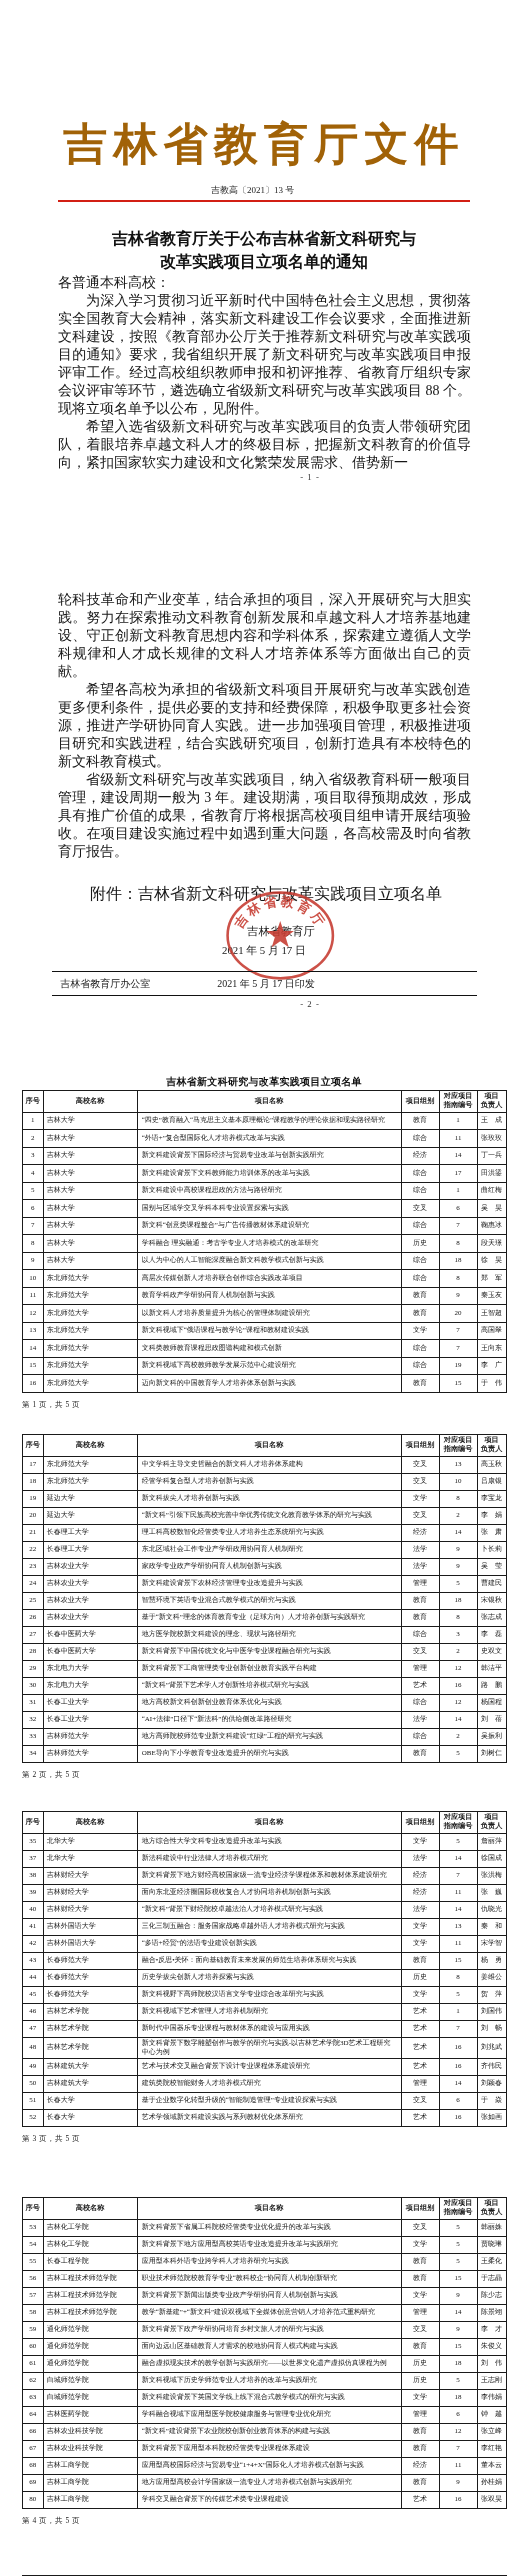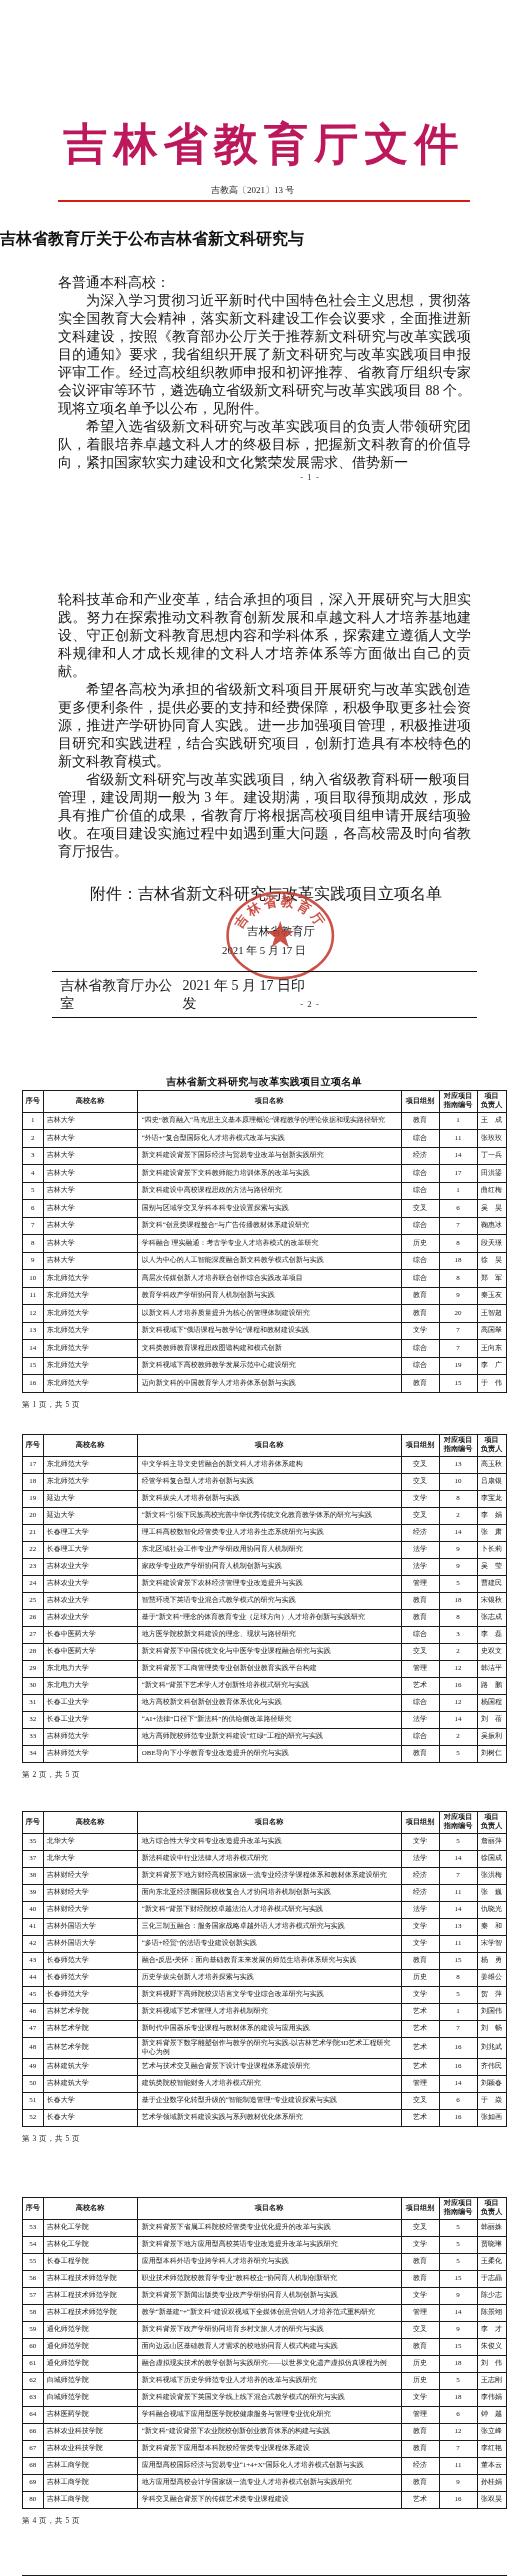--- a/index.html
+++ b/index.html
@@ -6,31 +6,31 @@
   body{
     width:528px;height:2921px;position:relative;background:#ffffff;overflow:hidden;
     font-family:"Liberation Serif","DejaVu Serif",serif;color:#1c1c1c;
   }
   *{box-sizing:border-box;}
   .abs{position:absolute;}
   
   .red-title{
     top:117px;left:0;width:528px;text-align:center;
     font-size:44px;font-weight:bold;letter-spacing:6.2px;line-height:56px;
-    color:#be185d;white-space:nowrap;
+    color:#a16207;white-space:nowrap;
   }
   .doc-num{
     top:184px;left:0;width:505px;text-align:center;
     font-size:9px;color:#222;
   }
   .red-rule{
     top:200px;left:58px;width:412px;height:1.5px;background:#d21f14;
   }
   .doc-title{
-    top:227px;left:0;width:528px;
+    top:227px;left:0;width:528px;text-align:center;
     font-size:16px;font-weight:bold;line-height:23px;color:#111;
   }
   
   .bodyblock{
     left:58px;width:413px;font-size:14px;line-height:18px;
     text-align:justify;color:#161616;
   }
   .bodyblock p{margin:0;text-indent:2em;}
   .bodyblock p.noindent{text-indent:0;}
   .body1{top:274px;}
@@ -40,21 +40,21 @@
   .pagenum{width:36px;text-align:center;font-size:8.8px;color:#333;letter-spacing:1px;}
   .pagenum.p1{top:472px;left:292px;}
   .pagenum.p2{top:999px;left:292px;}
   .sig-name{top:924px;left:227px;width:108px;text-align:center;font-size:11.3px;color:#191919;}
   .sig-date{top:944px;left:222px;width:118px;text-align:left;font-size:10.8px;color:#191919;}
   .stamp{top:890px;left:225px;width:111px;height:91px;opacity:.88;}
   .cfooter{
     top:971px;left:52px;width:425px;
     border-top:1px solid #111;border-bottom:1px solid #111;
     padding:4.6px 7.2px 4.6px 8.2px;display:flex;justify-content:space-between;
-    font-size:14px;color:#191919;
+    font-size:10px;color:#191919;
   }
   .cfooter .fr{margin-right:155px;}
   
   .tbl-title{
     top:1075px;left:0;width:528px;text-align:center;
     font-size:10px;font-weight:bold;color:#111;letter-spacing:0.3px;
   }
   .tblpage{left:22px;width:412px;}
   .tblpage table{
     border-collapse:collapse;width:483px;table-layout:fixed;
@@ -77,20 +77,21 @@
   .t1{top:1090px;} .t2{top:1434px;} .t3{top:1811px;} .t4{top:2197px;} .t5{top:2575px;}
 </style>
 </head>
 <body>
 
 <div class="abs red-title">吉林省教育厅文件</div>
 <div class="abs doc-num">吉教高〔2021〕13 号</div>
 <div class="abs red-rule"></div>
 <div class="abs doc-title">
   <div>吉林省教育厅关于公布吉林省新文科研究与</div>
+  <div>改革实践项目立项名单的通知</div>
 </div>
 
 <div class="abs bodyblock body1">
   <p class="noindent">各普通本科高校：</p>
   <span><p>为深入学习贯彻习近平新时代中国特色社会主义思想，贯彻落实全国教育大会精神，落实新文科建设工作会议要求，全面推进新文科建设，按照《教育部办公厅关于推荐新文科研究与改革实践项目的通知》要求，我省组织开展了新文科研究与改革实践项目申报评审工作。经过高校组织教师申报和初评推荐、省教育厅组织专家会议评审等环节，遴选确立省级新文科研究与改革实践项目 88 个。现将立项名单予以公布，见附件。</p><p>希望入选省级新文科研究与改革实践项目的负责人带领研究团队，着眼培养卓越文科人才的终极目标，把握新文科教育的价值导向，紧扣国家软实力建设和文化繁荣发展需求、借势新一</p></span>
 </div>
 <div class="abs pagenum p1">- 1 -</div>
 
 <div class="abs bodyblock body2">
   <span><p class="noindent">轮科技革命和产业变革，结合承担的项目，深入开展研究与大胆实践。努力在探索推动文科教育创新发展和卓越文科人才培养基地建设、守正创新文科教育思想内容和学科体系，探索建立遵循人文学科规律和人才成长规律的文科人才培养体系等方面做出自己的贡献。</p><p>希望各高校为承担的省级新文科项目开展研究与改革实践创造更多便利条件，提供必要的支持和经费保障，积极争取更多社会资源，推进产学研协同育人实践。进一步加强项目管理，积极推进项目研究和实践进程，结合实践研究项目，创新打造具有本校特色的新文科教育模式。</p><p>省级新文科研究与改革实践项目，纳入省级教育科研一般项目管理，建设周期一般为 3 年。建设期满，项目取得预期成效，形成具有推广价值的成果，省教育厅将根据高校项目组申请开展结项验收。在项目建设实施过程中如遇到重大问题，各高校需及时向省教育厅报告。</p></span>

